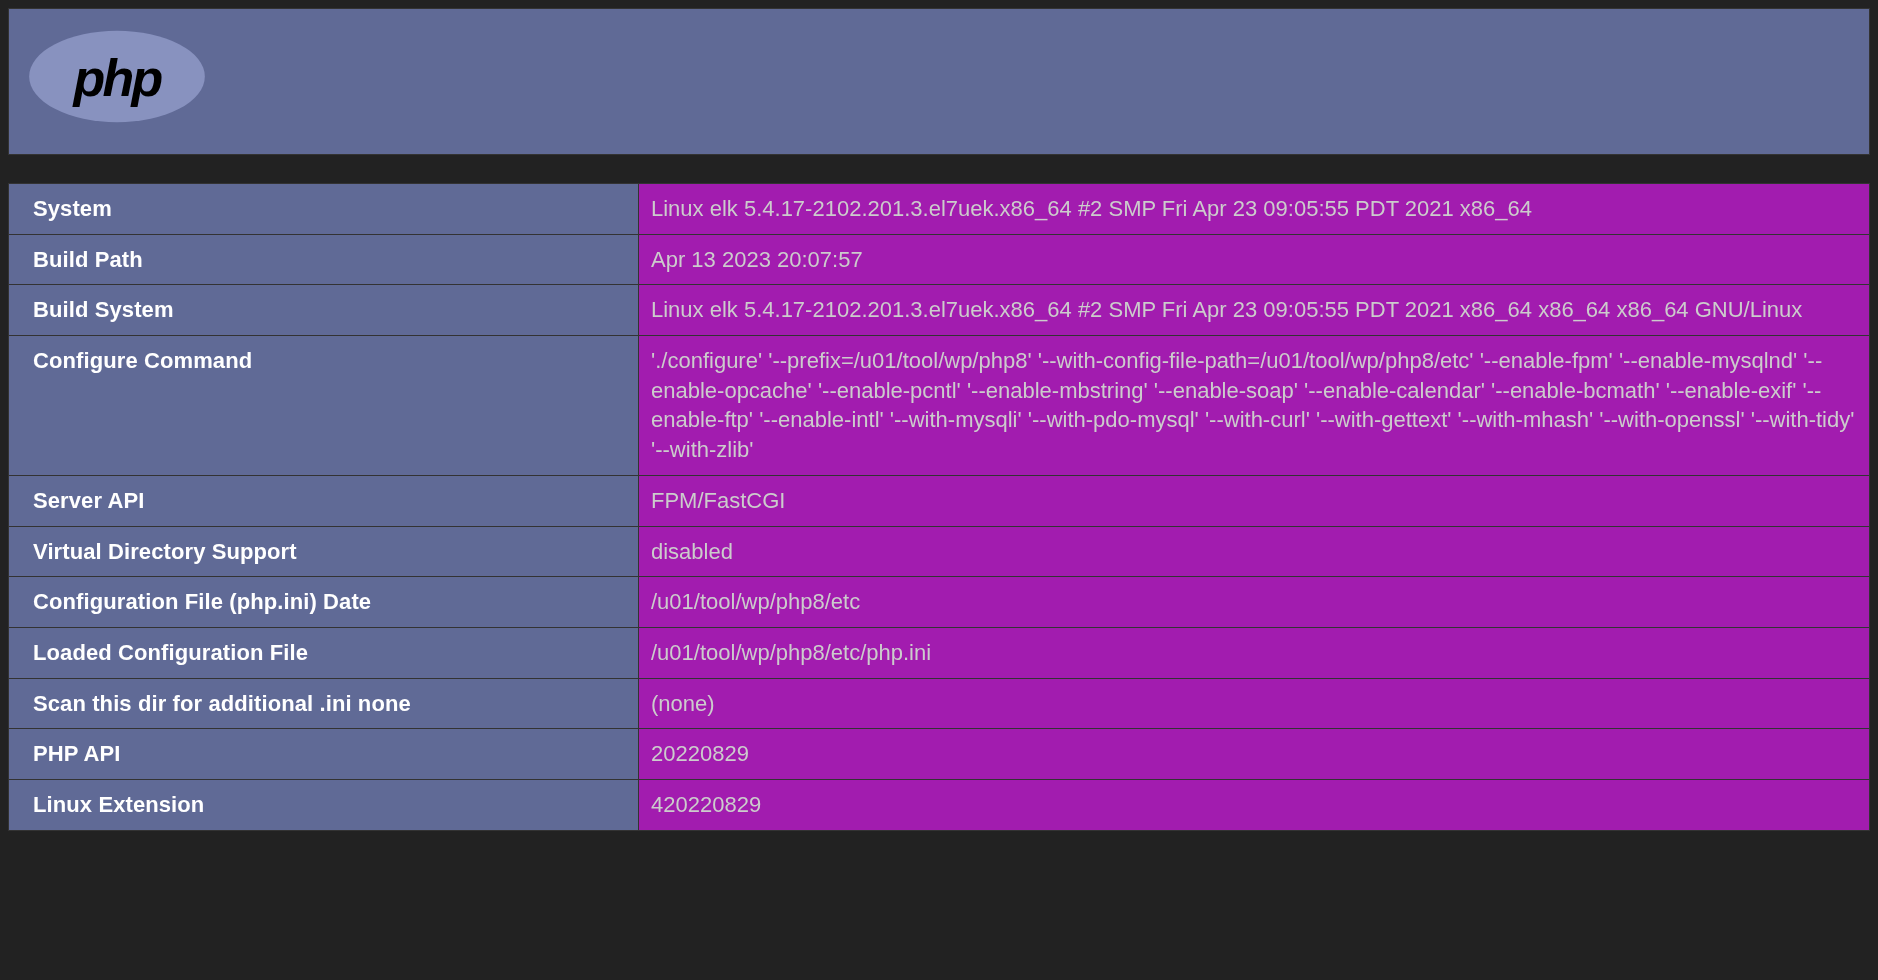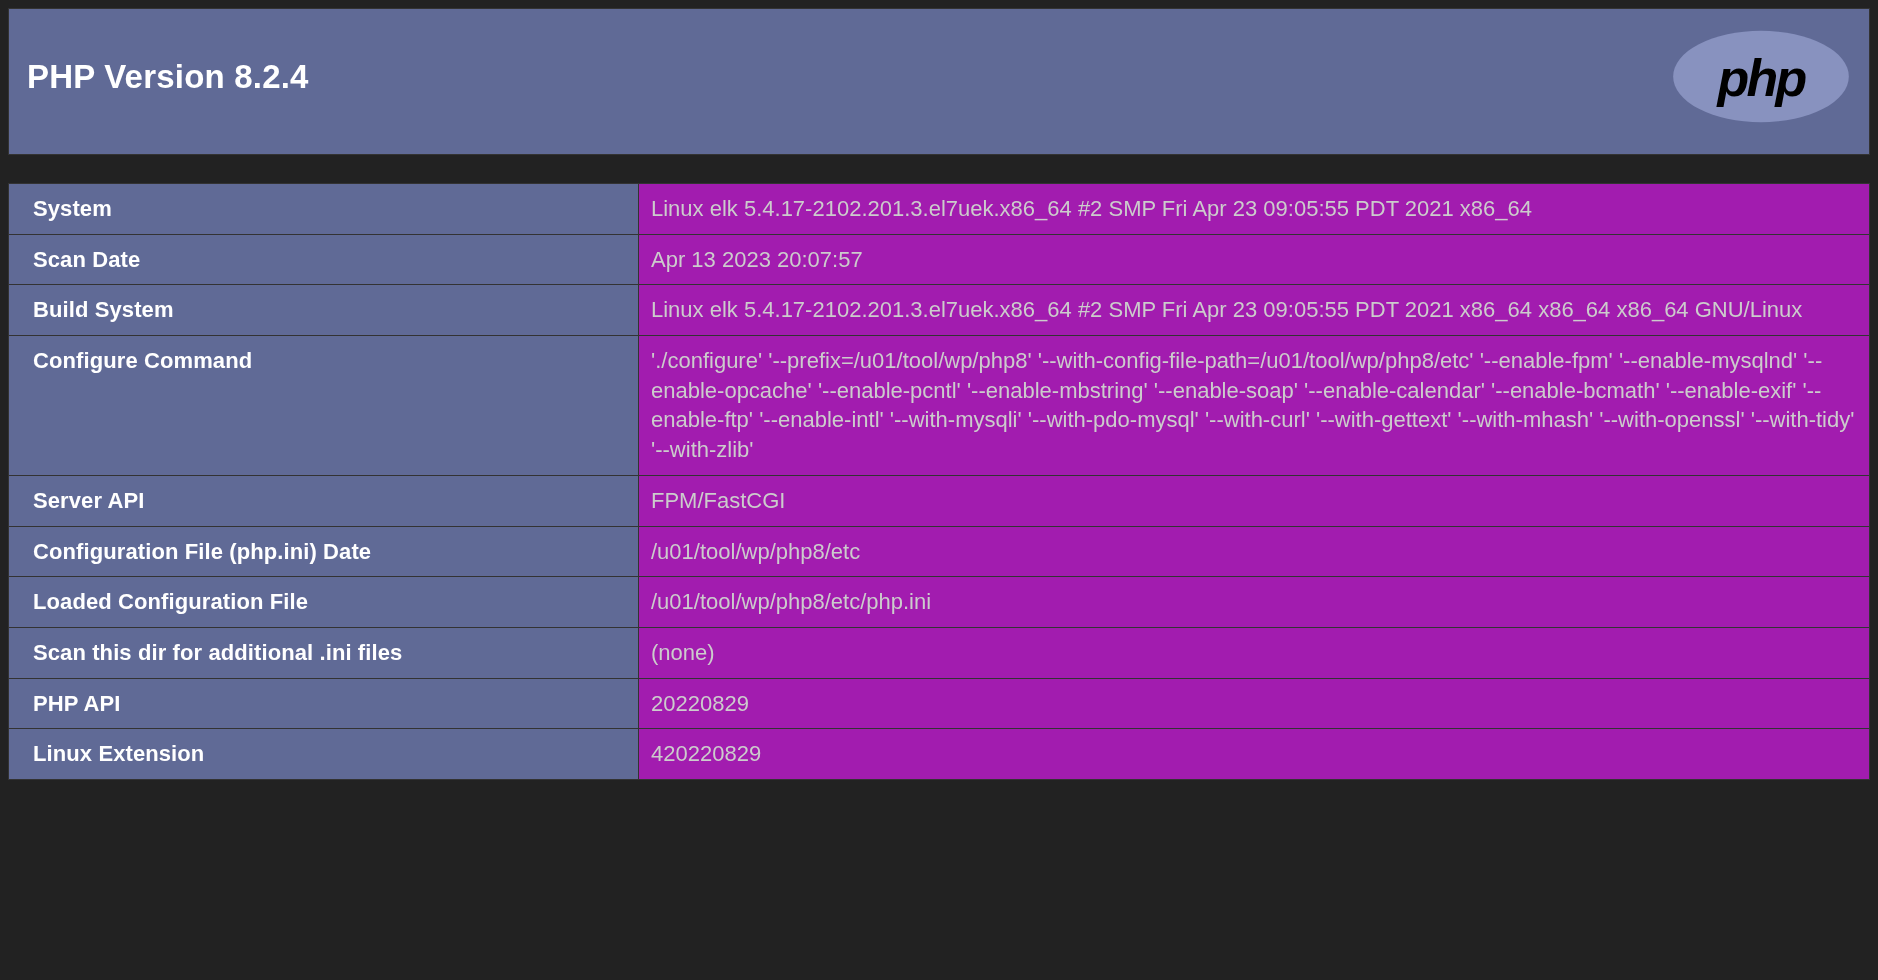--- a/index.html
+++ b/index.html
@@ -52,61 +52,64 @@
 td.v {
   background:#a21caf;
   color:#ccc;
   word-break:break-word;
 }
 </style>
 </head>
 <body>
 
 <div class="header">
-  <h1>PHP Version 8.2.4</h1>
   <div class="logo">
     <svg viewBox="0 0 200 106">
       <ellipse cx="100" cy="53" rx="98" ry="51" fill="#8892BF"></ellipse>
       <text x="100" y="75" font-family="Arial Black, Arial, sans-serif" font-size="58" font-weight="900" font-style="italic" fill="#000" text-anchor="middle" letter-spacing="-3">php</text>
     </svg>
   </div>
 </div>
 
 <table>
   <tbody id="rows">
       <tr>
         <td class="e">System</td>
         <td class="v">Linux elk 5.4.17-2102.201.3.el7uek.x86_64 #2 SMP Fri Apr 23 09:05:55 PDT 2021 x86_64</td>
       </tr>
       <tr>
-        <td class="e">Scan Date</td>
+        <td class="e">Build Path</td>
         <td class="v">Apr 13 2023 20:07:57</td>
       </tr>
       <tr>
         <td class="e">Build System</td>
         <td class="v">Linux elk 5.4.17-2102.201.3.el7uek.x86_64 #2 SMP Fri Apr 23 09:05:55 PDT 2021 x86_64 x86_64 x86_64 GNU/Linux</td>
       </tr>
       <tr>
         <td class="e">Configure Command</td>
         <td class="v">'./configure' '--prefix=/u01/tool/wp/php8' '--with-config-file-path=/u01/tool/wp/php8/etc' '--enable-fpm' '--enable-mysqlnd' '--enable-opcache' '--enable-pcntl' '--enable-mbstring' '--enable-soap' '--enable-calendar' '--enable-bcmath' '--enable-exif' '--enable-ftp' '--enable-intl' '--with-mysqli' '--with-pdo-mysql' '--with-curl' '--with-gettext' '--with-mhash' '--with-openssl' '--with-tidy' '--with-zlib'</td>
       </tr>
       <tr>
         <td class="e">Server API</td>
         <td class="v">FPM/FastCGI</td>
       </tr>
       <tr>
+        <td class="e">Virtual Directory Support</td>
+        <td class="v">disabled</td>
+      </tr>
+      <tr>
         <td class="e">Configuration File (php.ini) Date</td>
         <td class="v">/u01/tool/wp/php8/etc</td>
       </tr>
       <tr>
         <td class="e">Loaded Configuration File</td>
         <td class="v">/u01/tool/wp/php8/etc/php.ini</td>
       </tr>
       <tr>
-        <td class="e">Scan this dir for additional .ini files</td>
+        <td class="e">Scan this dir for additional .ini none</td>
         <td class="v">(none)</td>
       </tr>
       <tr>
         <td class="e">PHP API</td>
         <td class="v">20220829</td>
       </tr>
       <tr>
         <td class="e">Linux Extension</td>
         <td class="v">420220829</td>
       </tr>

